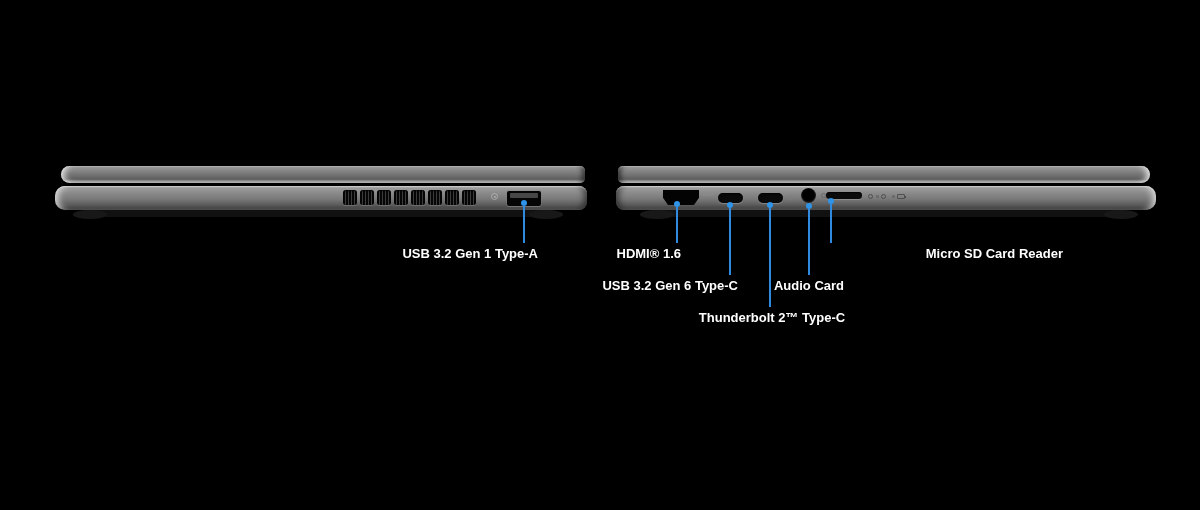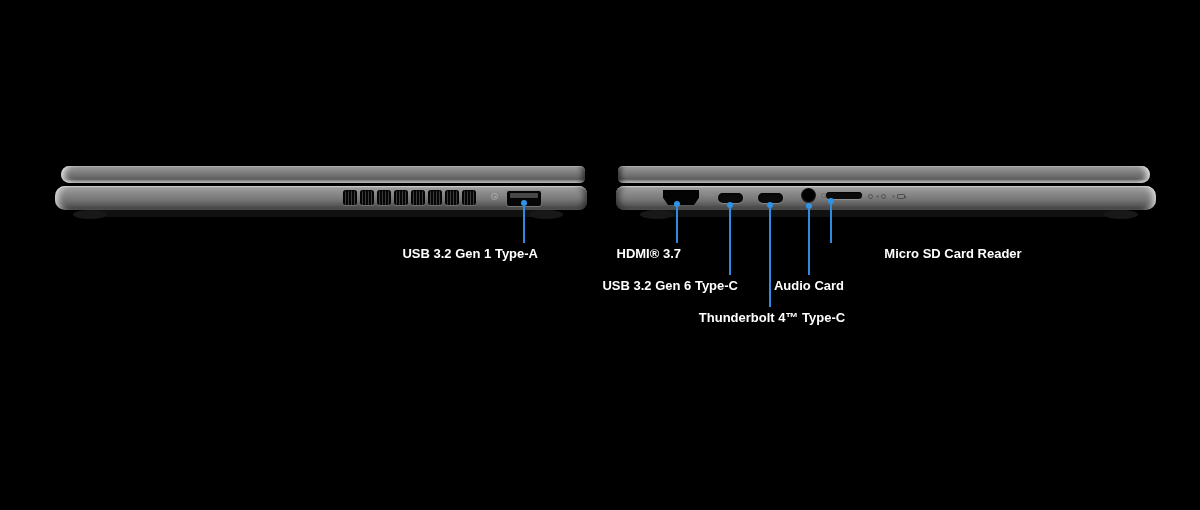--- a/index.html
+++ b/index.html
@@ -121,40 +121,40 @@
 
   <div>
     <span class="dot" style="left:521px;top:200px;"></span>
     <span class="cline" style="left:523px;top:206px;height:37px;"></span>
     <span class="clabel" style="left:378px;top:246px;width:160px;text-align:right;">USB 3.2 Gen 1 Type-A</span>
   </div>
 
   <div>
     <span class="dot" style="left:674px;top:201px;"></span>
     <span class="cline" style="left:676px;top:207px;height:36px;"></span>
-    <span class="clabel" style="left:521px;top:246px;width:160px;text-align:right;">HDMI® 3.7</span>
+    <span class="clabel" style="left:521px;top:246px;width:160px;text-align:right;">HDMI® 1.6</span>
   </div>
 
   <div>
     <span class="dot" style="left:727px;top:202px;"></span>
     <span class="cline" style="left:729px;top:208px;height:67px;"></span>
     <span class="clabel" style="left:578px;top:278px;width:160px;text-align:right;">USB 3.2 Gen 6 Type-C</span>
   </div>
 
   <div>
     <span class="dot" style="left:767px;top:202px;"></span>
     <span class="cline" style="left:769px;top:208px;height:99px;"></span>
-    <span class="clabel" style="left:672px;top:310px;width:200px;text-align:center;">Thunderbolt 4™ Type-C</span>
+    <span class="clabel" style="left:672px;top:310px;width:200px;text-align:center;">Thunderbolt 2™ Type-C</span>
   </div>
 
   <div>
     <span class="dot" style="left:806px;top:203px;"></span>
     <span class="cline" style="left:808px;top:209px;height:66px;"></span>
     <span class="clabel" style="left:729px;top:278px;width:160px;text-align:center;">Audio Card</span>
   </div>
 
   <div>
     <span class="dot" style="left:828px;top:198px;"></span>
     <span class="cline" style="left:830px;top:204px;height:39px;"></span>
-    <span class="clabel" style="left:843px;top:246px;width:220px;text-align:center;">Micro SD Card Reader</span>
+    <span class="clabel" style="left:843px;top:246px;width:220px;text-align:right;">Micro SD Card Reader</span>
   </div>
 
 </div>
 
 </body></html>

